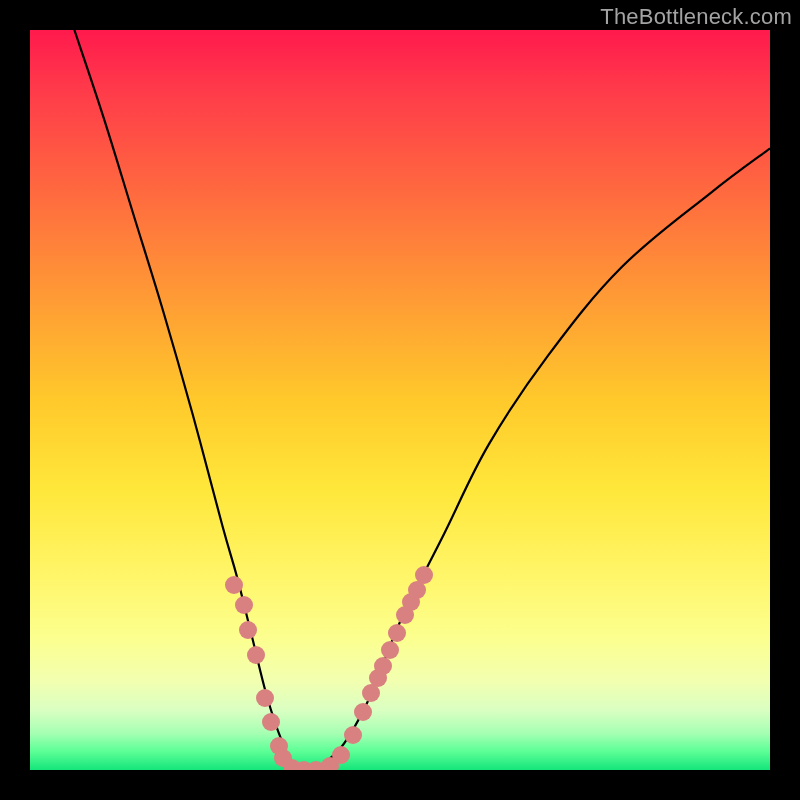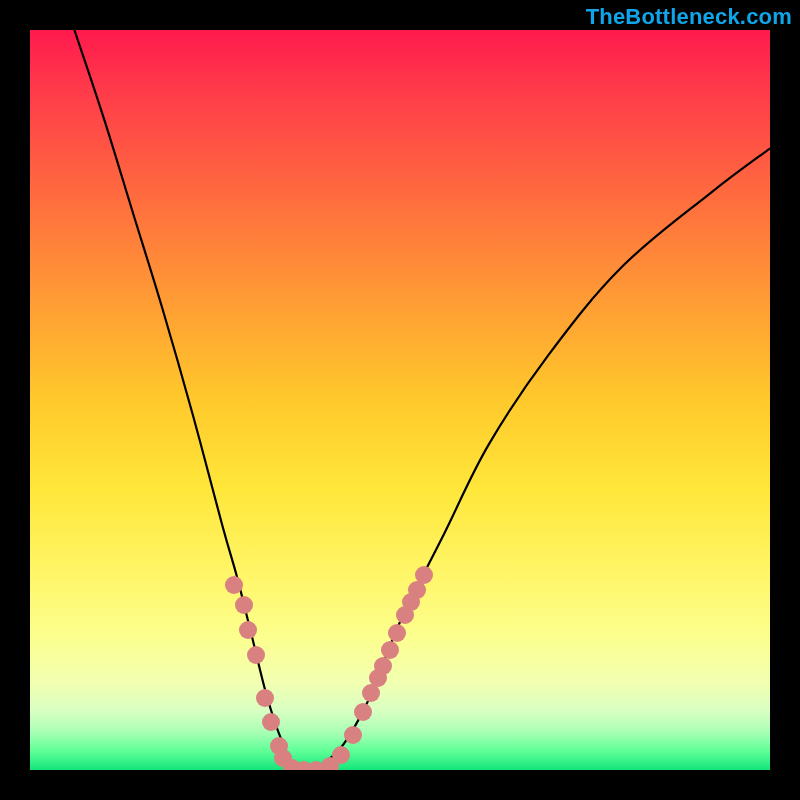--- a/index.html
+++ b/index.html
@@ -42,24 +42,24 @@
       #d9ffc2 92%,
       #a6ffb4 95%,
       #5cff96 97.5%,
       #14e57a 100%
     );
   }
   .watermark {
     position: absolute;
     top: 4px;
     right: 8px;
-    color: #0ea5e9;
+    color: #a3a3a3;
     font-size: 22px;
     letter-spacing: 0.2px;
-    font-weight: 700;
+    font-weight: 400;
     user-select: none;
   }
   svg.curve {
     position: absolute;
     left: 0; top: 0;
     width: 740px; height: 740px;
   }
 </style>
 </head>
 <body>

